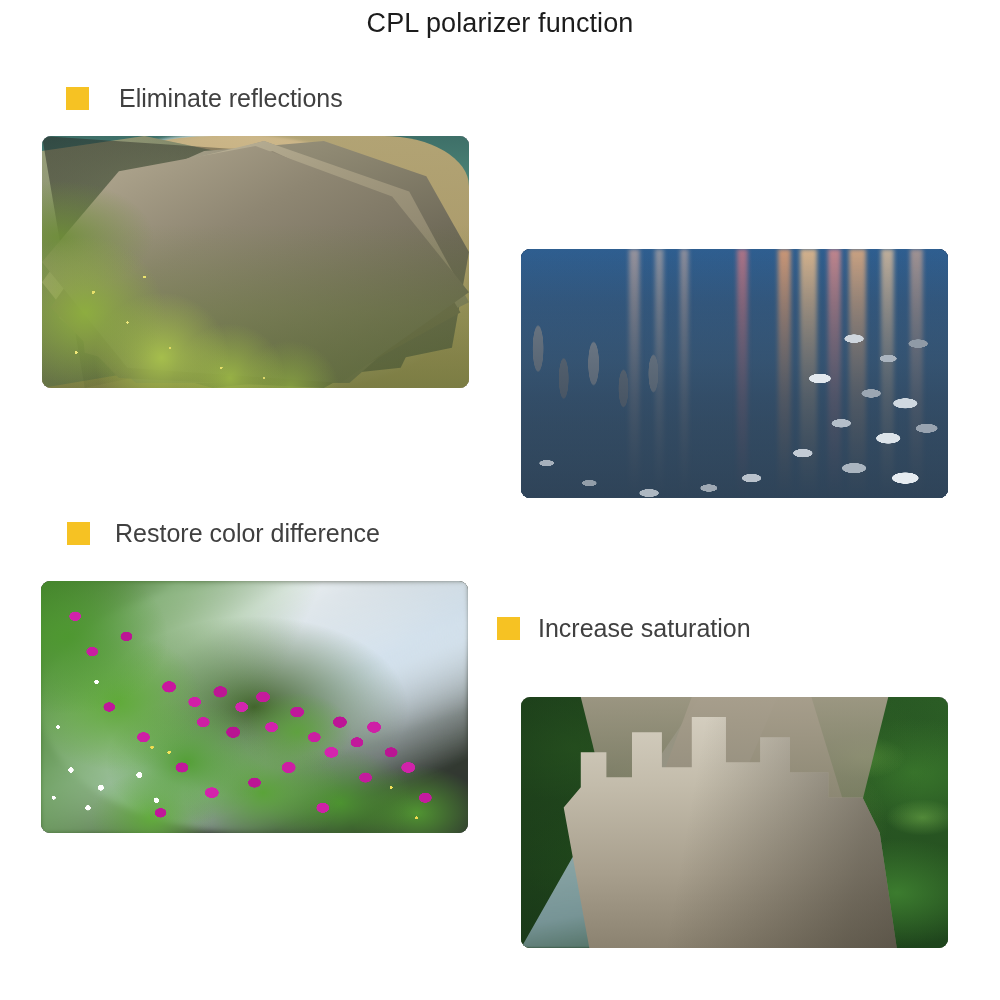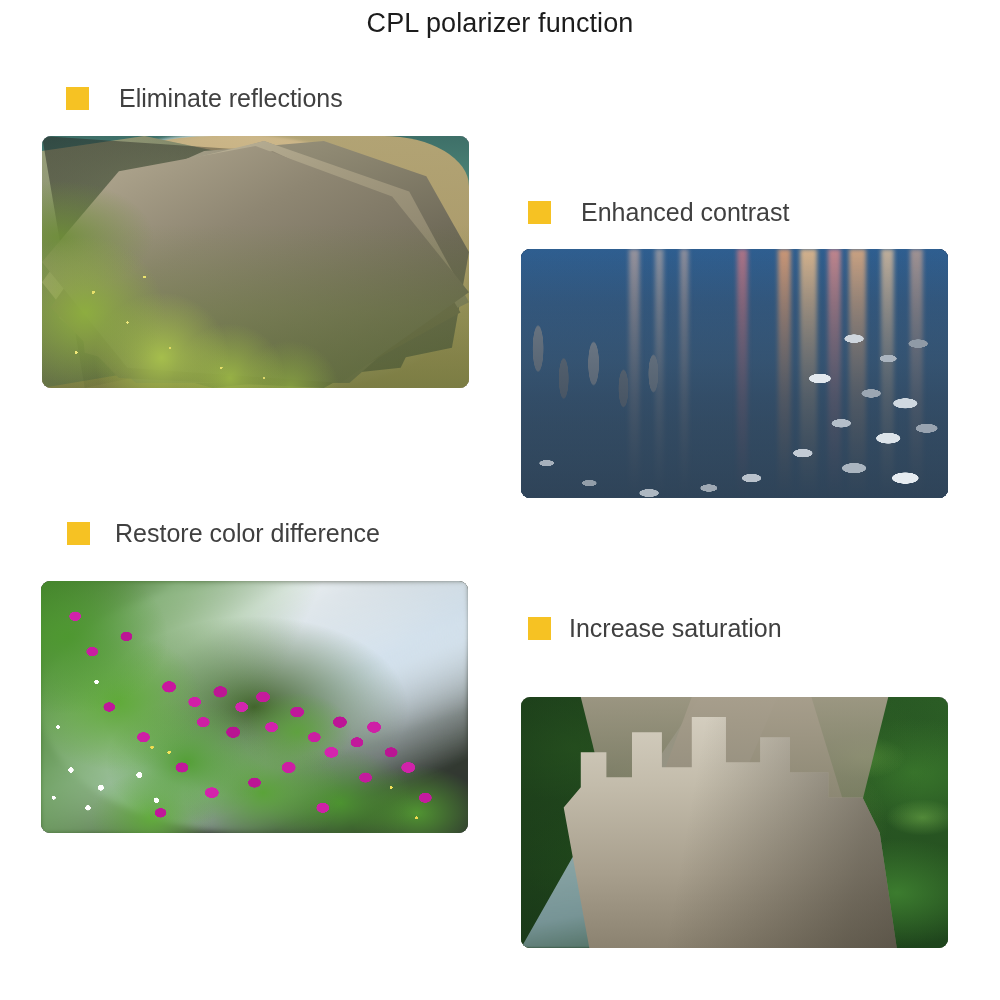--- a/index.html
+++ b/index.html
@@ -535,24 +535,20 @@
     <div class="layer p1-rock-mid"></div>
     <div class="layer p1-rock-right"></div>
     <div class="layer p1-rock-right2"></div>
     <div class="layer p1-rock-fg-a"></div>
     <div class="layer p1-rock-fg-b"></div>
     <div class="layer p1-rock-fg-c"></div>
     <div class="layer p1-veg"></div>
     <div class="layer p1-veg-dots"></div>
   </div>
 
-  <div class="feature-label" style="left:528px; top:198px;">
-    <span class="bullet"></span>
-    <span class="label-text" style="margin-left:30px;">Enhanced contrast</span>
-  </div>
 
   <div class="photo" style="left:521px; top:249px; width:427px; height:249px;">
     <div class="layer p2-sky"></div>
     <div class="layer p2-glow"></div>
     <div class="layer p2-skyline"></div>
     <div class="layer p2-bldgs"></div>
     <div class="layer p2-citylights"></div>
     <div class="layer p2-deck"></div>
     <div class="layer p2-deck2"></div>
     <div class="layer p2-pier"></div>
@@ -577,21 +573,21 @@
     <div class="layer p3-rocks"></div>
     <div class="layer p3-stream3"></div>
     <div class="layer p3-stream"></div>
     <div class="layer p3-stream2"></div>
     <div class="layer p3-shrub"></div>
     <div class="layer p3-foliage"></div>
     <div class="layer p3-flowers"></div>
     <div class="layer p3-daisies"></div>
   </div>
 
-  <div class="feature-label" style="left:528px; top:614px;">
+  <div class="feature-label" style="left:497px; top:614px;">
     <span class="bullet"></span>
     <span class="label-text" style="margin-left:18px;">Increase saturation</span>
   </div>
 
   <div class="photo" style="left:521px; top:697px; width:427px; height:251px;">
     <div class="layer p4-sky"></div>
     <div class="layer p4-clouds"></div>
     <div class="layer p4-ridge"></div>
     <div class="layer p4-forest"></div>
     <div class="layer p4-forest-hl"></div>

